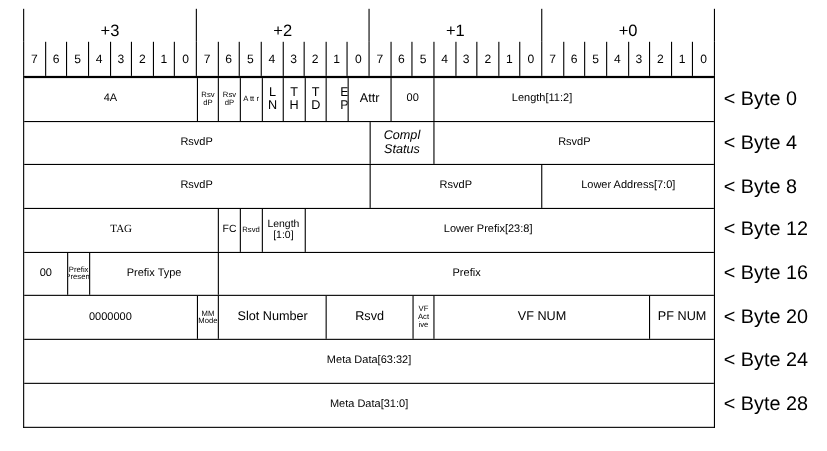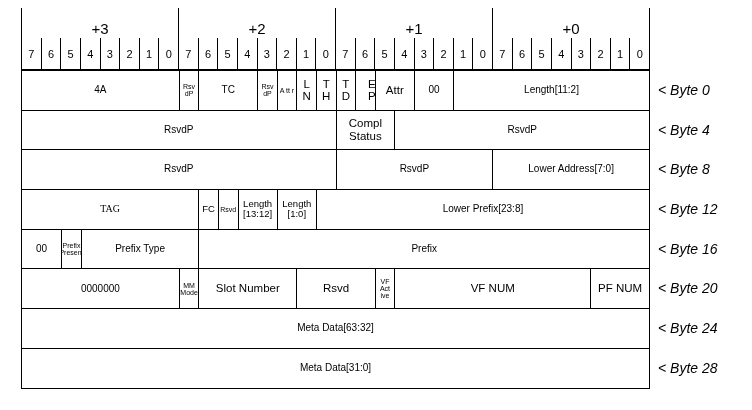--- a/index.html
+++ b/index.html
@@ -121,23 +121,22 @@
     position: absolute;
     left: 658px;
     top: 70px;
     width: 94px;
   }
   .bytelabel {
     height: 39.7px;
     display: flex;
     align-items: center;
     justify-content: flex-start;
-    font-size: 14px;
+    font-size: 18px;
     white-space: nowrap;
-    font-style: italic;
   }
 </style>
 </head>
 <body>
 
 <div id="diagram">
 
   <div class="bytegroups">
       <div class="bytegroup">+3</div>
       <div class="bytegroup">+2</div>
@@ -177,46 +176,44 @@
       <div class="bitnum">3</div>
       <div class="bitnum">2</div>
       <div class="bitnum">1</div>
       <div class="bitnum">0</div>
     </div>
 
   <div class="rows">
       <div class="row">
         <div class="cell" style="flex: 0 0 25%;">4A</div>
         <div class="cell tiny" style="flex: 0 0 3.125%;">Rsv dP</div>
-        <div class="cell" style="flex: 0 0 9.375%;">TC</div>
         <div class="cell tiny" style="flex: 0 0 3.125%;">Rsv dP</div>
         <div class="cell tiny" style="flex: 0 0 3.125%;">A tt r</div>
         <div class="cell med" style="flex: 0 0 3.125%;">L N</div>
         <div class="cell med" style="flex: 0 0 3.125%;">T H</div>
         <div class="cell med" style="flex: 0 0 3.125%;">T D</div>
         <div class="cell med" style="flex: 0 0 3.125%; padding-left: 14px;">E P</div>
         <div class="cell med" style="flex: 0 0 6.25%;">Attr</div>
         <div class="cell" style="flex: 0 0 6.25%;">00</div>
         <div class="cell" style="flex: 0 0 31.25%;">Length[11:2]</div>
       </div>
       <div class="row">
         <div class="cell" style="flex: 0 0 50%;">RsvdP</div>
-        <div class="cell med" style="flex: 0 0 9.375%;">Compl Status</div>
+        <div class="cell med" style="flex: 0 0 9.375%; font-style: italic;">Compl Status</div>
         <div class="cell" style="flex: 0 0 40.625%;">RsvdP</div>
       </div>
       <div class="row">
         <div class="cell" style="flex: 0 0 50%;">RsvdP</div>
         <div class="cell" style="flex: 0 0 25%;">RsvdP</div>
         <div class="cell" style="flex: 0 0 25%;">Lower Address[7:0]</div>
       </div>
       <div class="row">
         <div class="cell" style="flex: 0 0 28.125%; font-family: Liberation Serif, serif;">TAG</div>
         <div class="cell small" style="flex: 0 0 3.125%;">FC</div>
         <div class="cell tiny" style="flex: 0 0 3.125%;">Rsvd</div>
-        <div class="cell small" style="flex: 0 0 6.25%;">Length [13:12]</div>
         <div class="cell small" style="flex: 0 0 6.25%;">Length [1:0]</div>
         <div class="cell" style="flex: 0 0 53.125%;">Lower Prefix[23:8]</div>
       </div>
       <div class="row">
         <div class="cell" style="flex: 0 0 6.25%;">00</div>
         <div class="cell tiny" style="flex: 0 0 3.125%;">Prefix Present</div>
         <div class="cell" style="flex: 0 0 18.75%;">Prefix Type</div>
         <div class="cell" style="flex: 0 0 71.875%;">Prefix</div>
       </div>
       <div class="row">

